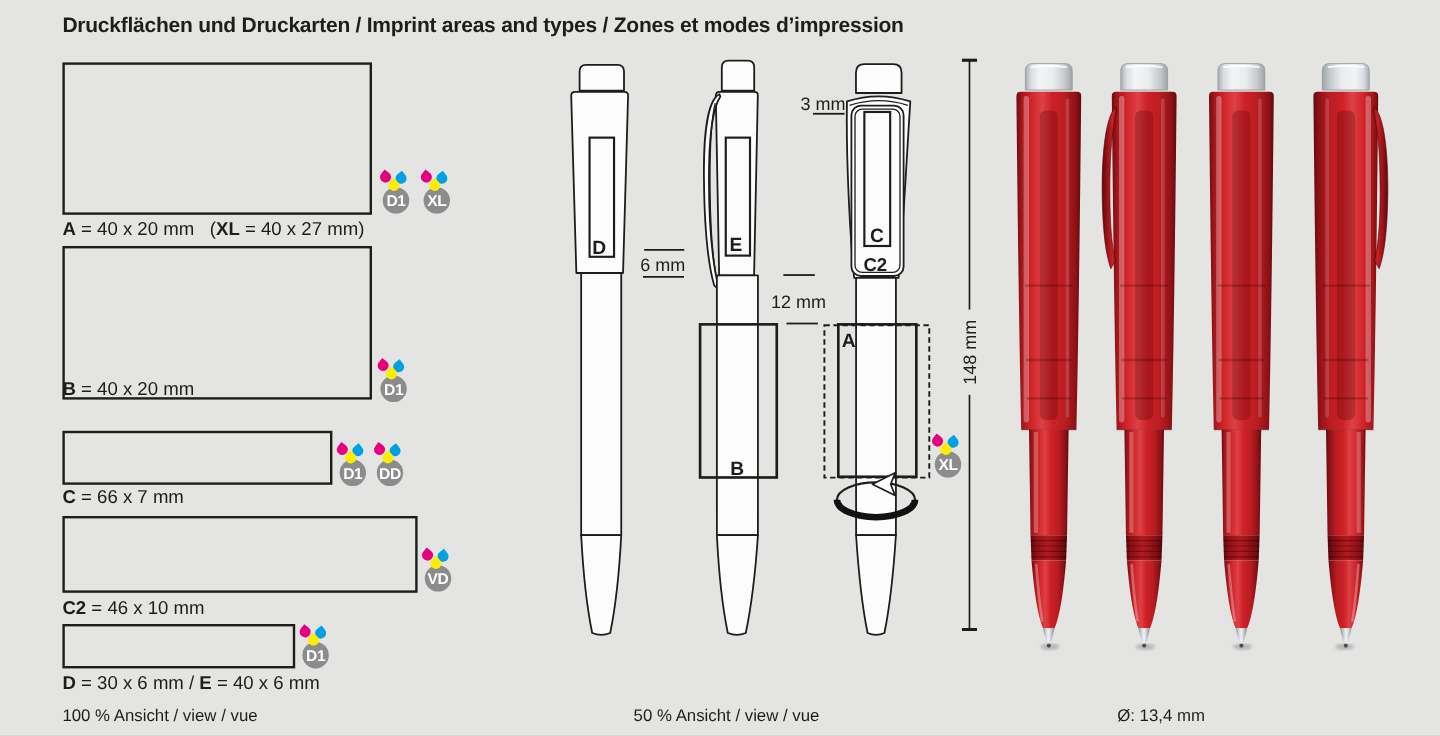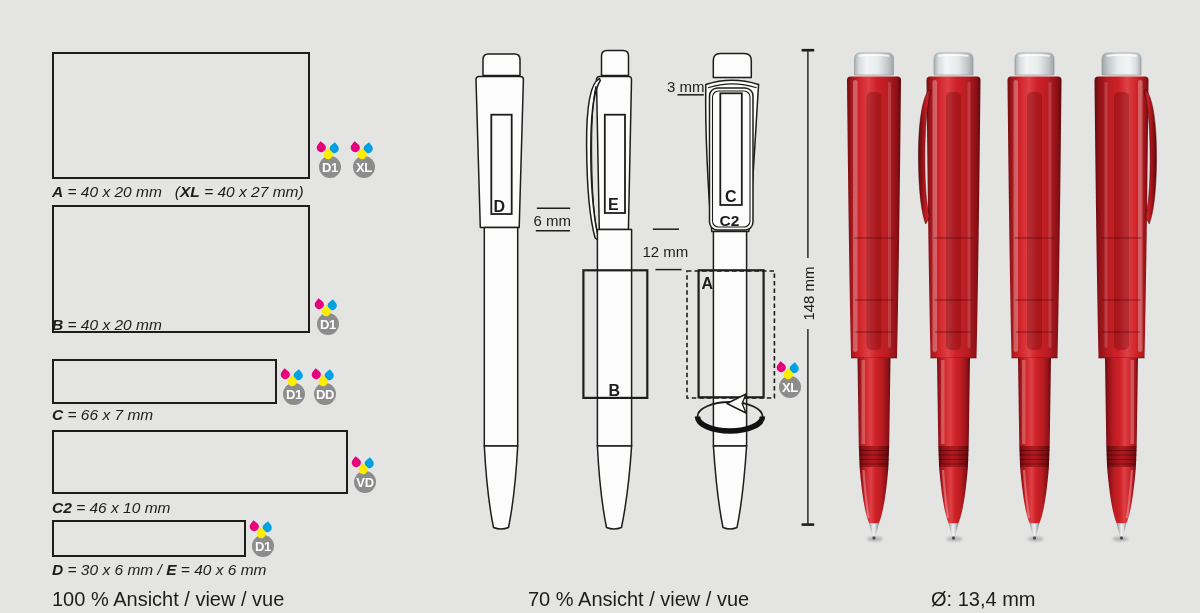--- a/index.html
+++ b/index.html
@@ -1,47 +1,48 @@
 <!DOCTYPE html>
 <html><head>
 <meta charset="utf-8">
 <style>
   html,body{margin:0;padding:0;background:#cfcfcd;}
   .canvas{position:relative;width:1200px;height:613px;background:#e4e4e2;overflow:hidden;
           font-family:"Liberation Sans",sans-serif;color:#1d1d1b;}
   .title{position:absolute;left:52px;top:11px;font-size:17.5px;font-weight:700;letter-spacing:-0.2px;}
   .box{position:absolute;border:2px solid #1d1d1b;box-sizing:border-box;background:transparent;}
-  .area-label{position:absolute;font-size:15.5px;white-space:nowrap;font-style:italic;}
+  .area-label{position:absolute;font-size:15.5px;white-space:nowrap;}
   .area-label b{font-weight:700;}
   .alt{margin-left:13px;}
   .badge{position:absolute;width:26px;height:38px;}
   .badge .circle{position:absolute;left:2px;top:13px;width:22px;height:22px;border-radius:50%;
      background:#8c8c8c;color:#fff;font-weight:700;font-size:13px;display:flex;align-items:center;
      justify-content:center;letter-spacing:-0.3px;}
   .drop{position:absolute;width:8.5px;height:8.5px;border-radius:0 50% 50% 50%;}
   .drop.m{left:0;top:0;background:#e5007d;transform:rotate(38deg);}
   .drop.c{left:12.5px;top:1px;background:#00a0e4;transform:rotate(52deg);}
   .drop.y{left:6.5px;top:6.5px;background:#ffed00;transform:rotate(45deg);}
-  .footer-label{position:absolute;font-size:20px;white-space:nowrap;}
+  .footer-label{position:absolute;font-size:14px;white-space:nowrap;}
   svg{position:absolute;left:0;top:0;}
   .ln{fill:#fcfcfd;stroke:#1d1d1b;stroke-width:1.5;stroke-linejoin:round;}
   .thin{fill:none;stroke:#1d1d1b;stroke-width:1.1;}
   .imprint{fill:none;stroke:#1d1d1b;stroke-width:1.8;}
   .zl{font:700 16px "Liberation Sans",sans-serif;fill:#1d1d1b;}
   .zl2{font:700 15.5px "Liberation Sans",sans-serif;fill:#1d1d1b;}
   .dim{font:400 15px "Liberation Sans",sans-serif;fill:#1d1d1b;}
   .tick{stroke:#1d1d1b;stroke-width:1.5;}
   .cap{stroke:#1d1d1b;stroke-width:2.6;}
   .dline{stroke:#1d1d1b;stroke-width:1.4;}
 </style>
 </head>
 <body>
 
 <div class="canvas">
 
+  <div class="title">Druckflächen und Druckarten / Imprint areas and types / Zones et modes d’impression</div>
 
   <div class="box" style="left:52px;top:52px;width:258px;height:127px"></div>
   <div class="area-label" style="left:52px;top:183px">
     <b>A</b><span> = 40 x 20 mm</span><span class="alt"><span>(</span><b>XL</b><span> = 40 x 27 mm)</span></span>
   </div>
 
   <div class="box" style="left:52px;top:205px;width:258px;height:128px"></div>
   <div class="area-label" style="left:52px;top:316px">
     <b>B</b><span> = 40 x 20 mm</span>
   </div>
@@ -247,16 +248,16 @@
       <path class="cap" d="M801.6,524.6 H814.2"></path>
     </g>
 
     <use href="#redFront" xlink:href="#redFront" transform="translate(874,0)"></use>
     <use href="#redSide" xlink:href="#redSide" transform="translate(953.5,0)"></use>
     <use href="#redFront" xlink:href="#redFront" transform="translate(1034.5,0)"></use>
     <use href="#redSide" xlink:href="#redSide" transform="translate(1121.5,0) scale(-1,1)"></use>
   </svg>
 
   <div class="footer-label" style="left:52px;top:588px">100 % Ansicht / view / vue</div>
-  <div class="footer-label" style="left:528px;top:588px">70 % Ansicht / view / vue</div>
+  <div class="footer-label" style="left:528px;top:588px">50 % Ansicht / view / vue</div>
   <div class="footer-label" style="left:931px;top:588px">Ø: 13,4 mm</div>
 
 </div>
 
 </body></html>

